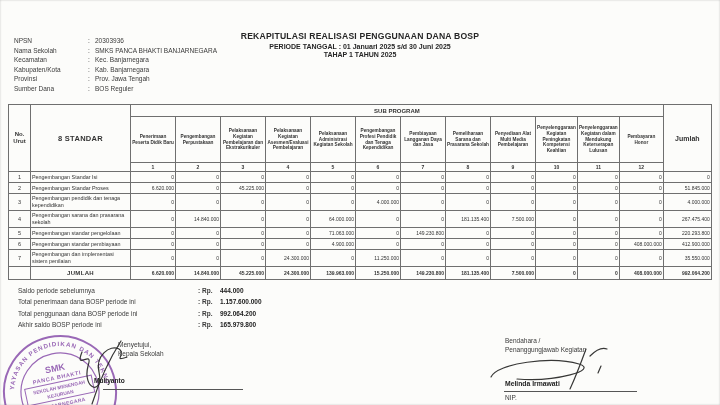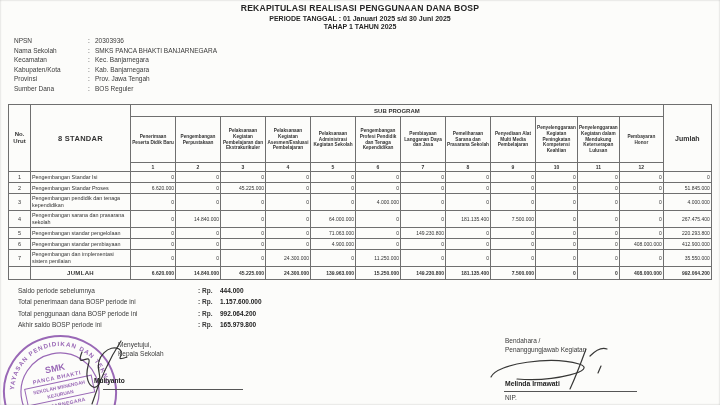--- a/index.html
+++ b/index.html
@@ -1,20 +1,20 @@
 <!DOCTYPE html>
 <html><head>
 <meta charset="utf-8">
 <style>
   html,body{margin:0;padding:0;background:#e9e9e6;}
   .page{position:relative;width:720px;height:405px;background:#fcfcfa;overflow:hidden;
         font-family:"Liberation Sans",sans-serif;color:#2f2f2f;box-shadow:0 0 2px #bbb inset;}
   
   .titles{position:absolute;top:3px;left:0;right:0;text-align:center;}
-  .t1{font-size:8.6px;font-weight:bold;letter-spacing:.2px;color:#262626;}
+  .t1{font-size:8.6px;font-weight:bold;letter-spacing:.2px;color:#262626;margin-top:28px;}
   .t2{font-size:7px;font-weight:bold;margin-top:2px;color:#262626;}
   .t3{font-size:7px;font-weight:bold;margin-top:1px;color:#262626;}
   
   .info{position:absolute;left:14px;top:36px;font-size:6.5px;line-height:9.6px;color:#3a3a3a;}
   .info-row{display:flex;}
   .info-label{width:74px;}
   .info-colon{width:7px;}
   
   table.report{position:absolute;left:8px;top:104px;border-collapse:collapse;table-layout:fixed;
         font-family:"Liberation Sans",sans-serif;border:1.4px solid #4c4c4c;}

